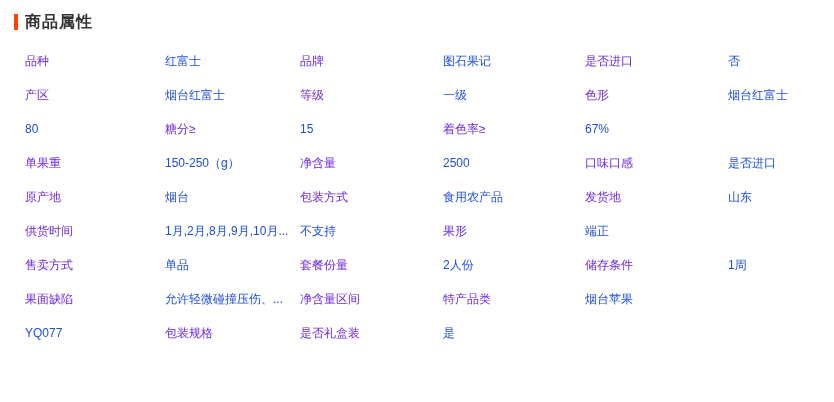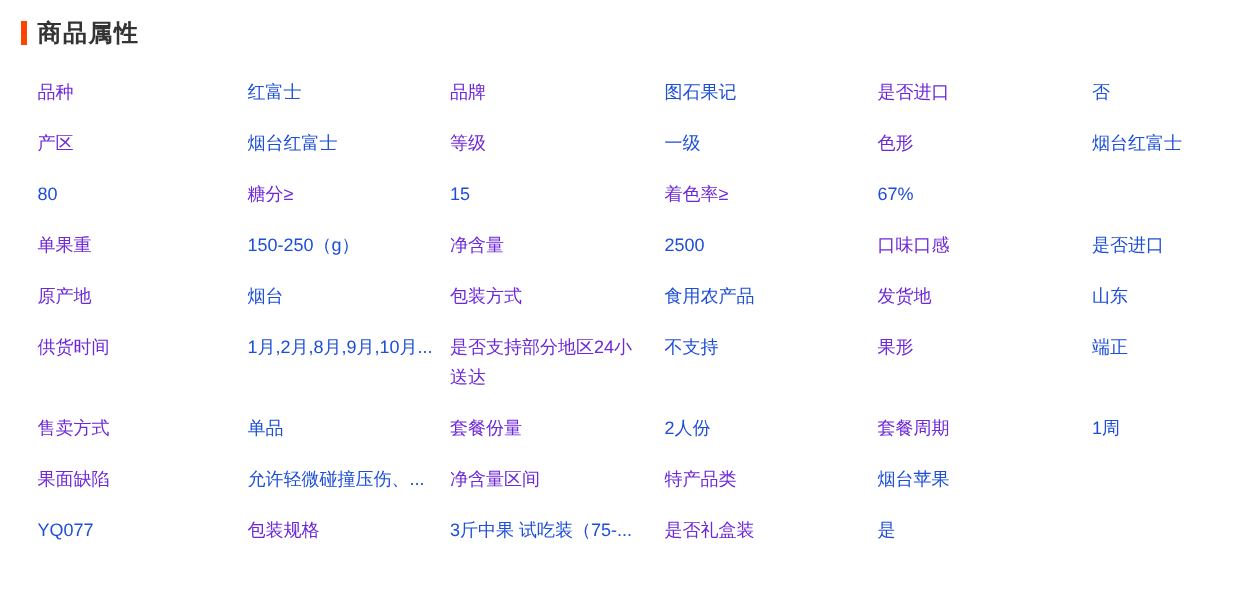--- a/index.html
+++ b/index.html
@@ -94,40 +94,38 @@
       <div class="attr-lbl">原产地</div>
       <div class="attr-val">烟台</div>
       <div class="attr-lbl">包装方式</div>
       <div class="attr-val">食用农产品</div>
       <div class="attr-lbl">发货地</div>
       <div class="attr-val">山东</div>
     </div>
     <div class="attr-row">
       <div class="attr-lbl">供货时间</div>
       <div class="attr-val">1月,2月,8月,9月,10月...</div>
-      <div class="attr-lbl">是否支持部分地区24小送达</div>
       <div class="attr-val">不支持</div>
       <div class="attr-lbl">果形</div>
       <div class="attr-val">端正</div>
     </div>
     <div class="attr-row">
       <div class="attr-lbl">售卖方式</div>
       <div class="attr-val">单品</div>
       <div class="attr-lbl">套餐份量</div>
       <div class="attr-val">2人份</div>
-      <div class="attr-lbl">套餐周期</div>
+      <div class="attr-lbl">储存条件</div>
       <div class="attr-val">1周</div>
     </div>
     <div class="attr-row">
       <div class="attr-lbl">果面缺陷</div>
       <div class="attr-val">允许轻微碰撞压伤、...</div>
       <div class="attr-lbl">净含量区间</div>
       <div class="attr-lbl">特产品类</div>
       <div class="attr-val">烟台苹果</div>
     </div>
     <div class="attr-row">
       <div class="attr-val">YQ077</div>
       <div class="attr-lbl">包装规格</div>
-      <div class="attr-val">3斤中果 试吃装（75-...</div>
       <div class="attr-lbl">是否礼盒装</div>
       <div class="attr-val">是</div>
     </div>
   </div>
 
 </body></html>

